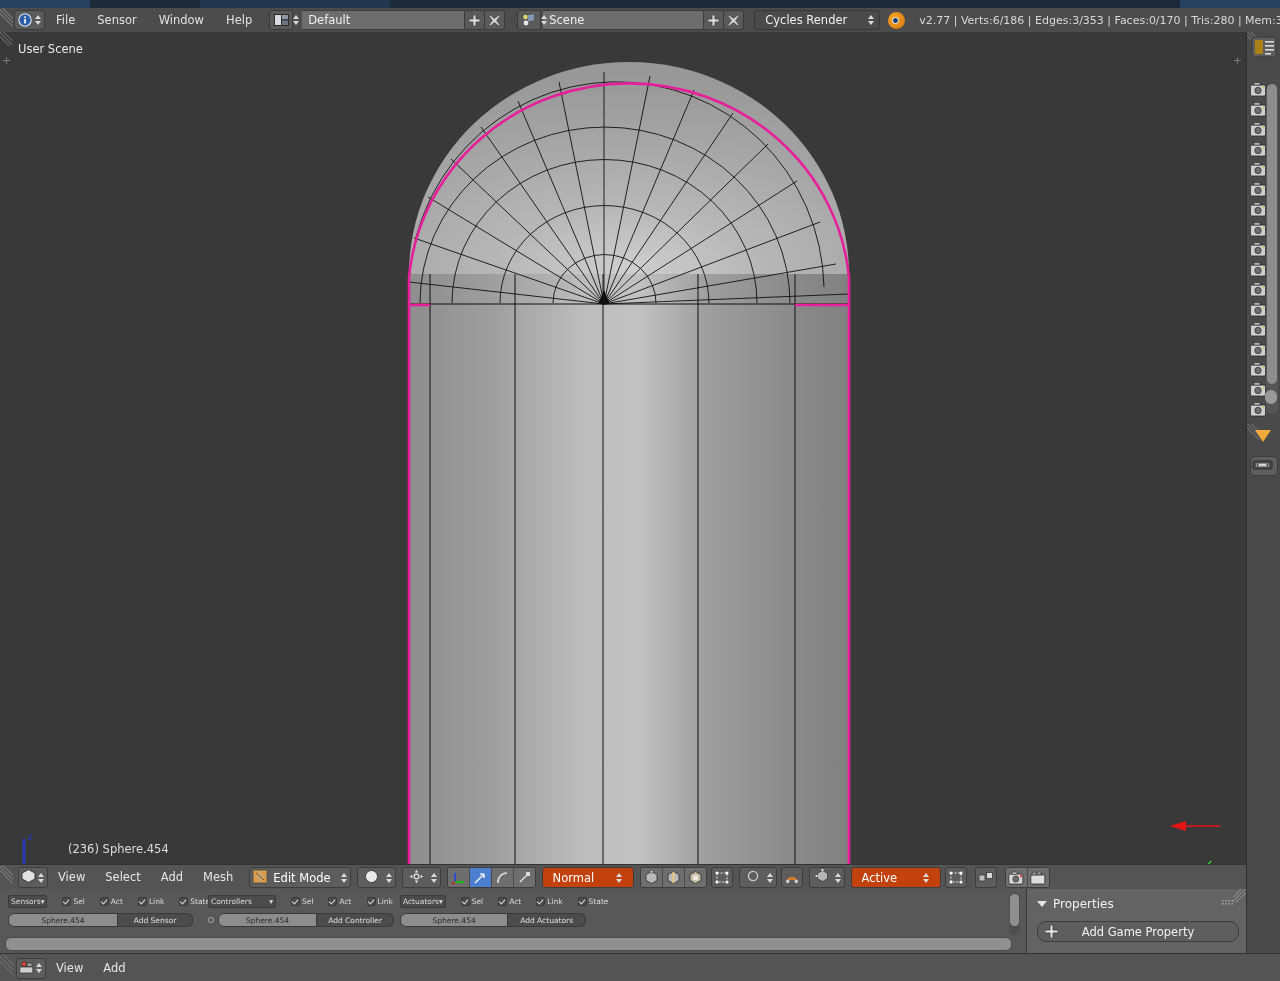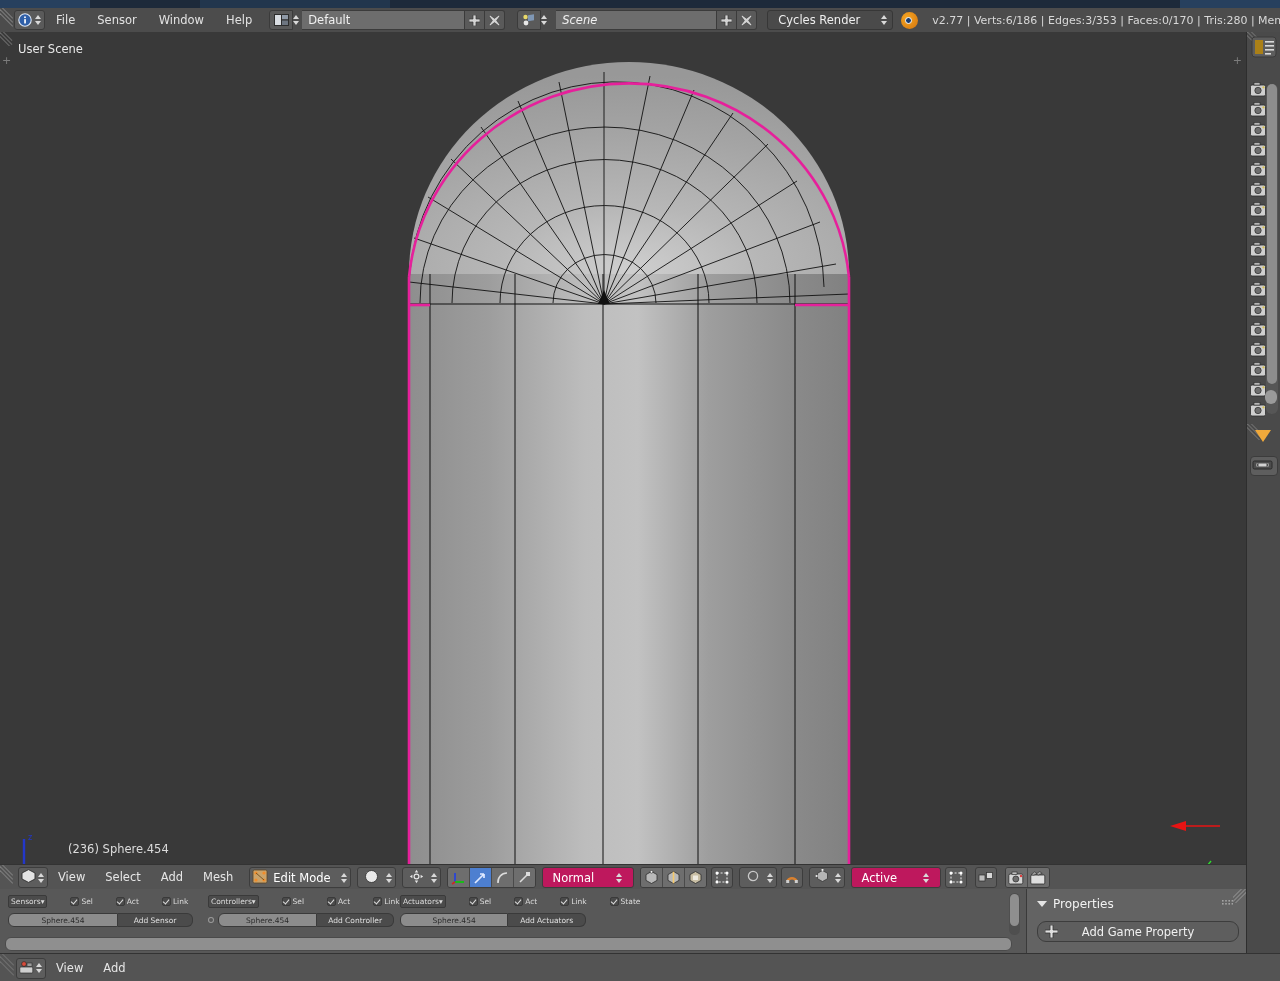--- a/index.html
+++ b/index.html
@@ -67,29 +67,29 @@
      border-top:1px solid #333;border-bottom:1px solid #2e2e2e;display:flex;align-items:center;}
   .vh-btn{height:19px;background:#5d5d5d;border:1px solid #3d3d3d;border-radius:3px;display:flex;align-items:center;padding:0 2px;margin-left:4px;}
   .vh-menu{padding:0 10px;line-height:25px;font-size:11.5px;color:#e6e6e6;cursor:default;}
   .modebox{display:flex;align-items:center;height:19px;background:#5d5d5d;border:1px solid #3d3d3d;border-radius:3px;margin-left:6px;padding:0 2px 0 2px;}
   .modebox .lab{padding:0 8px 0 5px;font-size:11.5px;color:#fff;}
   .iconbtn{width:21px;height:19px;border:1px solid #3d3d3d;border-radius:2px;background:#6a6a6a;display:flex;align-items:center;justify-content:center;position:relative;}
   .grp{display:flex;align-items:center;margin-left:6px;height:19px;border:1px solid #3d3d3d;border-radius:3px;overflow:hidden;background:#5d5d5d;}
   .grp .iconbtn{border:none;border-right:1px solid #4a4a4a;border-radius:0;background:#6e6e6e;}
   .grp .iconbtn:last-child{border-right:none;}
   .grp .iconbtn.on{background:#4d7fd0;}
-  .orient{display:flex;align-items:center;height:19px;background:#be185d;border:1px solid #3d3d3d;border-radius:3px;margin-left:6px;padding:0 2px;min-width:86px;justify-content:space-between;}
+  .orient{display:flex;align-items:center;height:19px;background:#c2410c;border:1px solid #3d3d3d;border-radius:3px;margin-left:6px;padding:0 2px;min-width:86px;justify-content:space-between;}
   .orient span{padding-left:8px;font-size:11.5px;color:#fff;}
 
   
   .logic{position:absolute;left:0;top:889px;width:1026px;height:64px;background:#585858;border-bottom:1px solid #333;overflow:hidden;}
   .logic-col{position:absolute;top:6px;}
   .lrow1{display:flex;align-items:center;gap:1px;}
   .smallsel{height:11px;background:#4b4b4b;border:1px solid #3a3a3a;border-radius:2px;display:flex;align-items:center;justify-content:space-between;padding:0 2px;font-size:7.5px;color:#ddd;width:62px;}
-  .chk{display:flex;align-items:flex-end;gap:2px;margin-left:22px;font-size:7.5px;color:#ddd;}
+  .chk{display:flex;align-items:flex-end;gap:2px;margin-left:14px;font-size:7.5px;color:#ddd;}
   .chkbox{width:7px;height:7px;border-radius:2px;background:#4a4a4a;border:1px solid #3a3a3a;position:relative;}
   .chkbox.on:after{content:"";position:absolute;left:1px;top:0px;width:3px;height:5px;border:solid #ddd;border-width:0 1.2px 1.2px 0;transform:rotate(40deg);}
   .lrow2{display:flex;align-items:center;margin-top:5px;}
   .namefield{height:12px;background:#8c8c8c;border:1px solid #3a3a3a;border-radius:6px 0 0 6px;display:flex;align-items:center;justify-content:center;font-size:7.5px;color:#2b2b2b;}
   .addbtn{height:12px;background:#4b4b4b;border:1px solid #3a3a3a;border-left:none;border-radius:0 6px 6px 0;display:flex;align-items:center;justify-content:center;font-size:7.5px;color:#e0e0e0;position:relative;}
   .dot-small{width:4px;height:4px;border-radius:50%;border:1px solid #9a9a9a;margin-right:4px;}
 
   .logic-vscroll{position:absolute;right:6px;top:4px;width:11px;height:42px;background:#4f4f4f;border-radius:6px;}
   .logic-vscroll i{position:absolute;left:1px;top:1px;width:9px;height:32px;border-radius:5px;background:#8f8f8f;display:block;}
   .logic-hscroll{position:absolute;left:5px;top:48px;width:1005px;height:12px;background:#8f8f8f;border:1px solid #4a4a4a;border-radius:6px;}
@@ -191,21 +191,21 @@
 
     <div class="combo" style="margin-left:12px;">
       <div class="ic">
         <svg width="15" height="12" viewBox="0 0 15 12">
           <circle cx="3.5" cy="3" r="2.2" fill="#e8d96a"></circle>
           <rect x="6" y="2" width="6" height="6" fill="#7f97b5" transform="skewY(-8)"></rect>
           <circle cx="4" cy="9" r="2.4" fill="#e8e8e8"></circle>
         </svg>
         <span class="spin" style="position:absolute;right:-8px;"></span>
       </div>
-      <div class="field" style="margin-left:15px;min-width:148px;font-style:italic;">Scene</div>
+      <div class="field" style="margin-left:2px;min-width:148px;">Scene</div>
       <div class="sq">
         <svg width="11" height="11" viewBox="0 0 11 11">
             <path d="M4,0 h3 v4 h4 v3 h-4 v4 h-3 v-4 h-4 v-3 h4 z" fill="#d4d4d4" stroke="#3a3a3a" stroke-width="0.7"></path>
           </svg>
       </div>
       <div class="sq last">
         <svg width="11" height="11" viewBox="0 0 11 11">
             <path d="M1,0 L5.5,3.4 L10,0 L11,1 L7.6,5.5 L11,10 L10,11 L5.5,7.6 L1,11 L0,10 L3.4,5.5 L0,1 z" fill="#d4d4d4" stroke="#3a3a3a" stroke-width="0.6"></path>
           </svg>
       </div>

